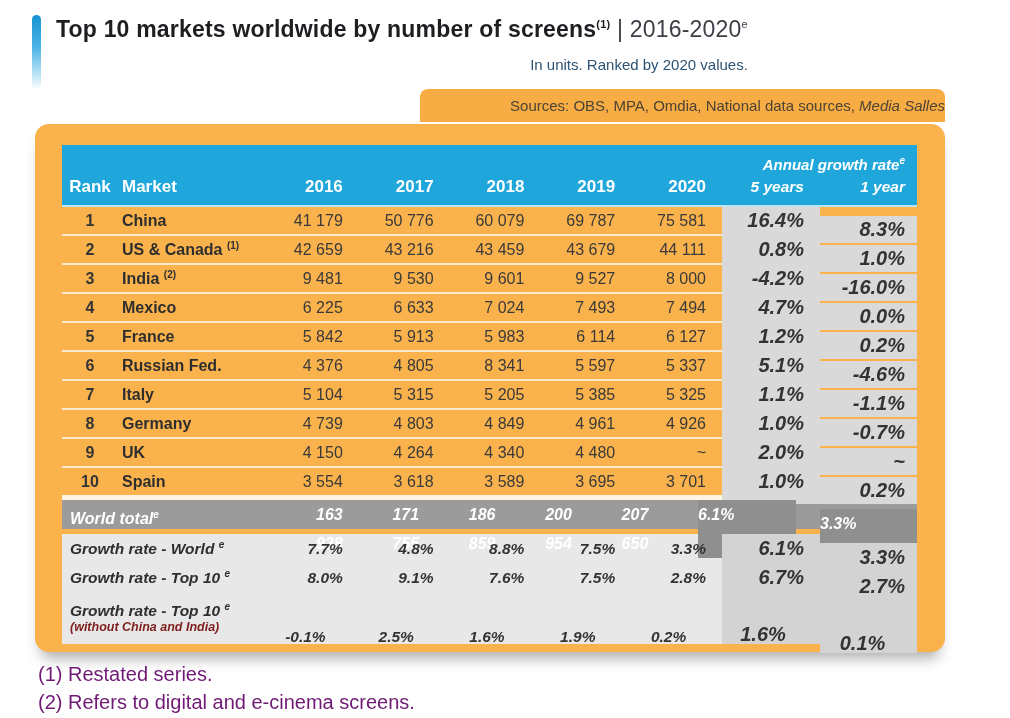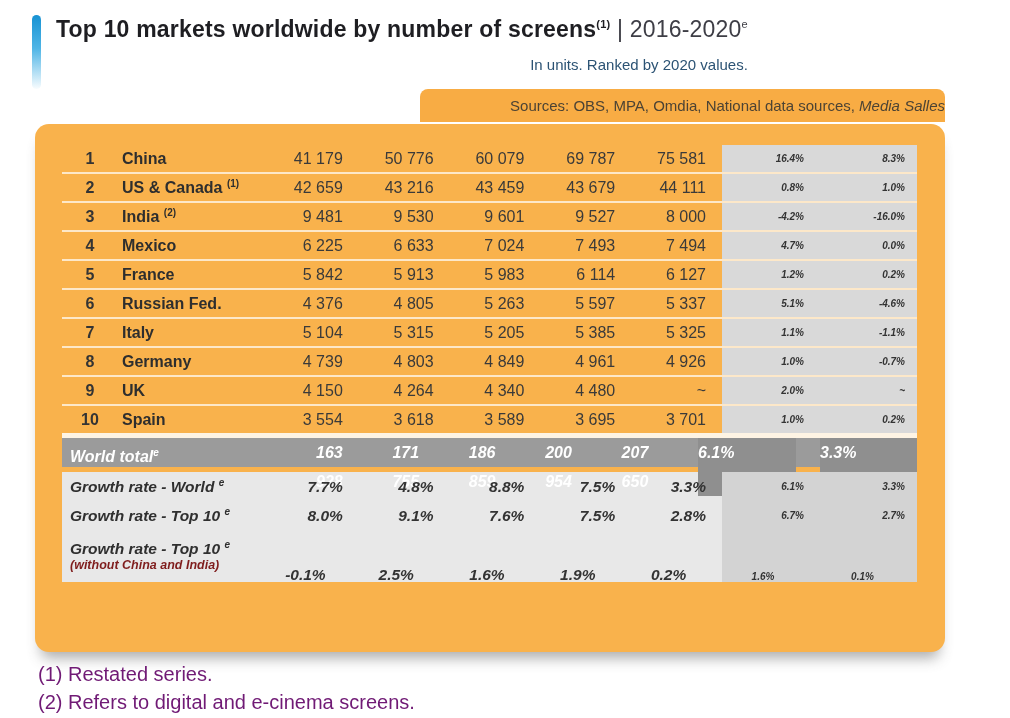--- a/index.html
+++ b/index.html
@@ -47,22 +47,22 @@
   .hd-num { text-align:right; padding-right:16px; }
   .hd-g5 { text-align:right; padding-right:16px; font-style:italic; font-size:15.5px; }
   .hd-g1 { text-align:right; padding-right:12px; font-style:italic; font-size:15.5px; }
   
   .data-row { height:27px; line-height:27px; border-bottom:2px solid rgba(255,255,255,0.7); }
   .data-row:last-child { border-bottom:none; }
   .rank-cell { text-align:center; font-weight:bold; color:#343434; font-size:16px; }
   .market-cell { font-weight:bold; color:#2e2e2e; font-size:16px; padding-left:4px; white-space:nowrap; }
   .market-cell sup { font-size:10px; line-height:0; }
   .val-cell { text-align:right; padding-right:16px; font-size:16px; color:#3a3a3a; white-space:nowrap; }
-  .growth-cell { background:#D9D9D9; text-align:right; font-weight:bold; font-style:italic; color:#333333; font-size:10px; }
-  .g5 { padding-right:16px; } .g1 { padding-right:12px; }
+  .growth-cell { background:#D9D9D9; text-align:right; font-weight:bold; font-style:italic; color:#333333; font-size:20px; }
+  .g5 { padding-right:16px; } .g1 { padding-right:12px;margin-top:9px; }
   
   .gap { height:5px; background:rgba(255,255,255,0.85); }
   
   .wt-row { height:29px; line-height:29px; background:#9B9B9B; color:#ffffff;gap:24px; }
   .wt-label { grid-column:1 / 3; font-weight:bold; font-style:italic; font-size:16px; padding-left:8px; }
   .wt-label sup { font-size:10px; }
   .wt-val { padding-right:16px; font-weight:bold; font-style:italic; font-size:16px; }
   .wt-growth { background:#8F8F8F; }
   
   .growth-block { margin-top:5px; }
@@ -90,20 +90,37 @@
       <h1><span>Top 10 markets worldwide by number of screens</span><sup>(1)</sup><span class="t-sep"> | 2016-2020</span><sup class="t-e">e</sup></h1>
       <div class="subtitle">In units. Ranked by 2020 values.</div>
     </div>
   </header>
 
   <div class="sources-bar"><span>Sources: OBS, MPA, Omdia, National data sources, </span><i>Media Salles</i></div>
 
   <div class="panel">
     <div class="tbl">
 
+      <div class="thead">
+        <div class="grid-row">
+          <div class="thead-top-cell"></div>
+          <div class="agr-cell"><span>Annual growth rate</span><sup>e</sup></div>
+        </div>
+        <div class="grid-row thead-bottom">
+          <div class="hd-rank">Rank</div>
+          <div class="hd-market">Market</div>
+          <div class="hd-num">2016</div>
+          <div class="hd-num">2017</div>
+          <div class="hd-num">2018</div>
+          <div class="hd-num">2019</div>
+          <div class="hd-num">2020</div>
+          <div class="hd-g5">5 years</div>
+          <div class="hd-g1">1 year</div>
+        </div>
+      </div>
 
       <div>
   <div class="grid-row data-row">
     <div class="rank-cell">1</div>
     <div class="market-cell"><span>China</span> <sup></sup></div>
     <div class="val-cell">41 179</div>
     <div class="val-cell">50 776</div>
     <div class="val-cell">60 079</div>
     <div class="val-cell">69 787</div>
     <div class="val-cell">75 581</div>
@@ -157,21 +174,21 @@
     <div class="val-cell">6 127</div>
     <div class="growth-cell g5">1.2%</div>
     <div class="growth-cell g1">0.2%</div>
   </div>
 
   <div class="grid-row data-row">
     <div class="rank-cell">6</div>
     <div class="market-cell"><span>Russian Fed.</span> <sup></sup></div>
     <div class="val-cell">4 376</div>
     <div class="val-cell">4 805</div>
-    <div class="val-cell">5 263</div>
+    <div class="val-cell">8 341</div>
     <div class="val-cell">5 597</div>
     <div class="val-cell">5 337</div>
     <div class="growth-cell g5">5.1%</div>
     <div class="growth-cell g1">-4.6%</div>
   </div>
 
   <div class="grid-row data-row">
     <div class="rank-cell">7</div>
     <div class="market-cell"><span>Italy</span> <sup></sup></div>
     <div class="val-cell">5 104</div>

